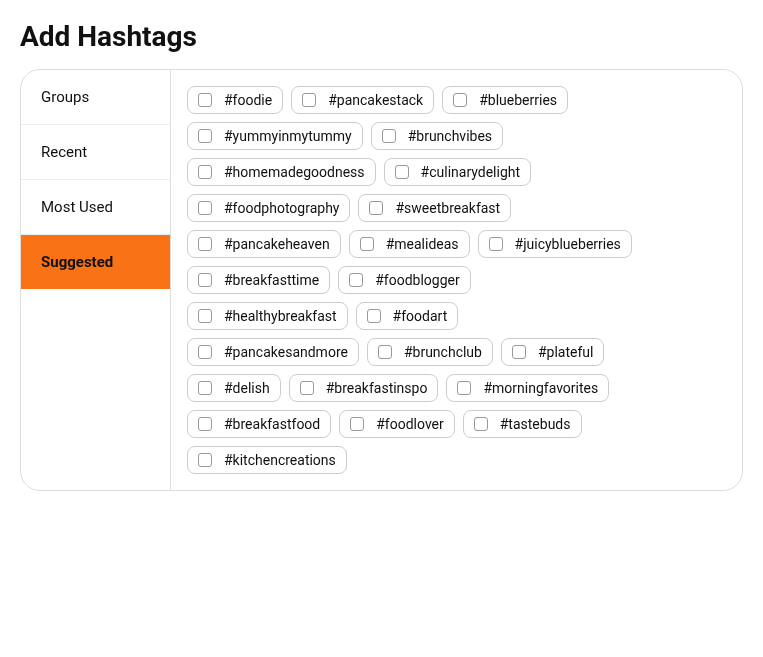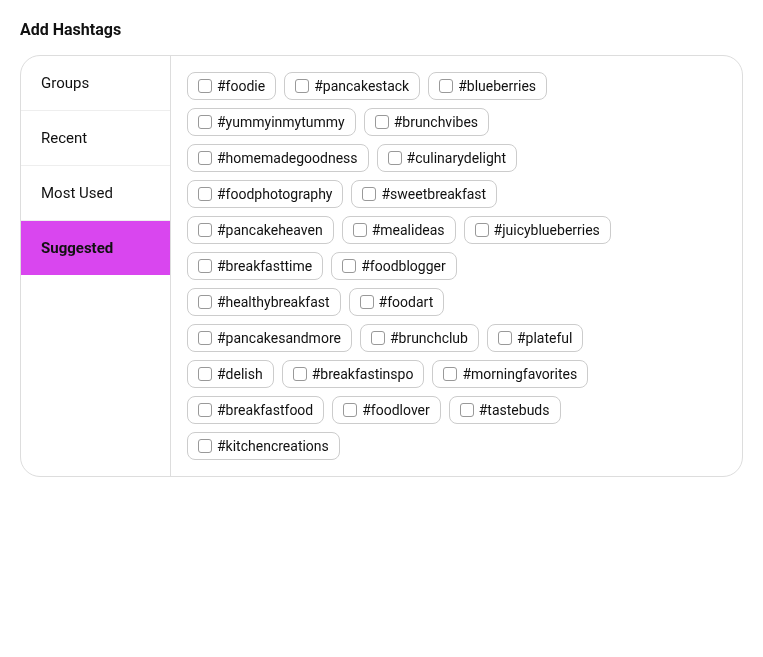--- a/index.html
+++ b/index.html
@@ -5,21 +5,21 @@
     * { box-sizing: border-box; margin: 0; padding: 0; }
 
     body {
       font-family: -apple-system, BlinkMacSystemFont, 'Segoe UI', Roboto, sans-serif;
       background: #fff;
       padding: 20px;
       color: #111;
     }
 
     .page-title {
-      font-size: 16px;
+      font-size: 28px;
       font-weight: 700;
       margin-bottom: 16px;
     }
 
     .container {
       border: 1px solid #ddd;
       border-radius: 20px;
       display: flex;
       overflow: hidden;
       max-width: 740px;
@@ -39,21 +39,21 @@
       color: #111;
       cursor: pointer;
       border-bottom: 1px solid #eee;
     }
 
     .sidebar-item:last-child {
       border-bottom: none;
     }
 
     .sidebar-item.active {
-      background: #d946ef;
+      background: #f97316;
       font-weight: 700;
     }
 
     .content {
       flex: 1;
       padding: 16px;
       display: flex;
       flex-direction: column;
       gap: 8px;
     }
@@ -61,21 +61,21 @@
     .tag-row {
       display: flex;
       flex-wrap: wrap;
       gap: 8px;
       align-items: center;
     }
 
     .tag-chip {
       display: flex;
       align-items: center;
-      gap: 5px;
+      gap: 12px;
       border: 1px solid #ccc;
       border-radius: 8px;
       padding: 5px 10px;
       font-size: 14px;
       cursor: pointer;
       background: #fff;
       white-space: nowrap;
     }
 
     .checkbox {

